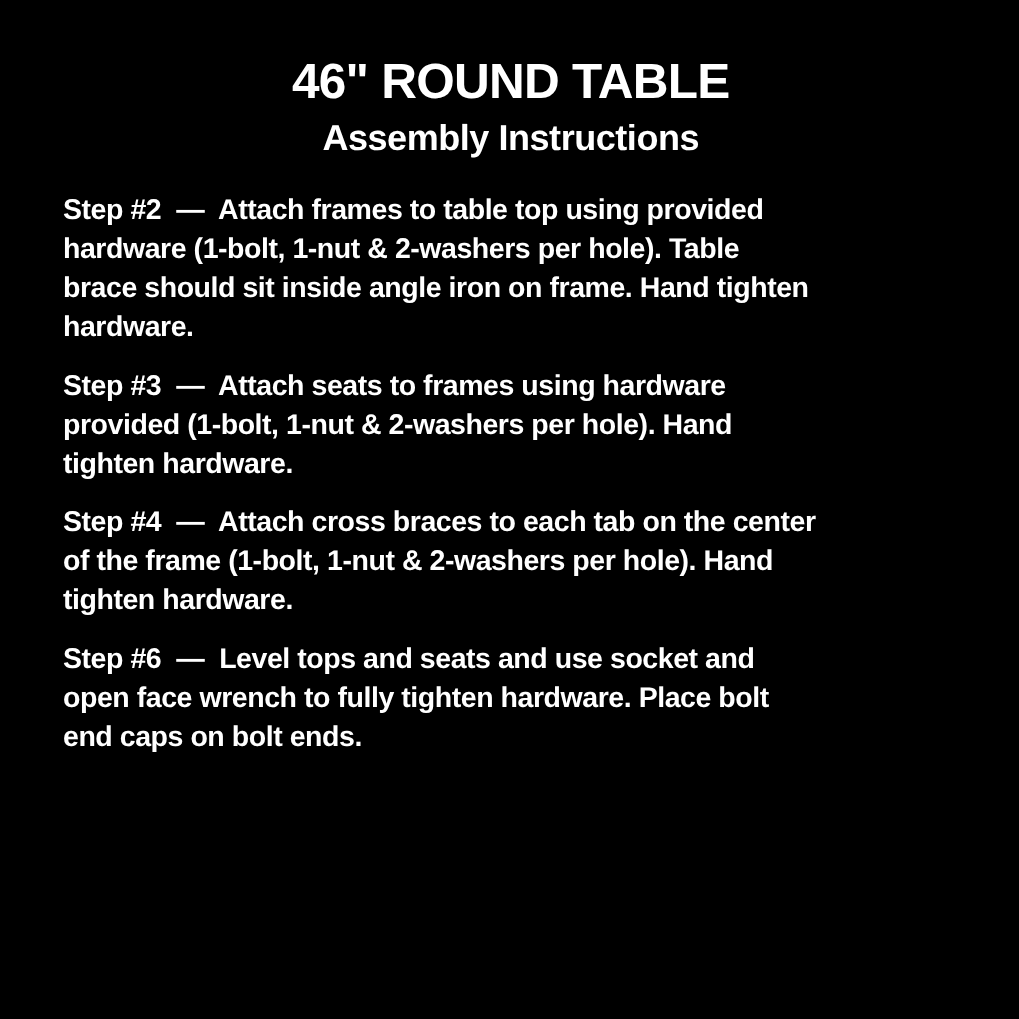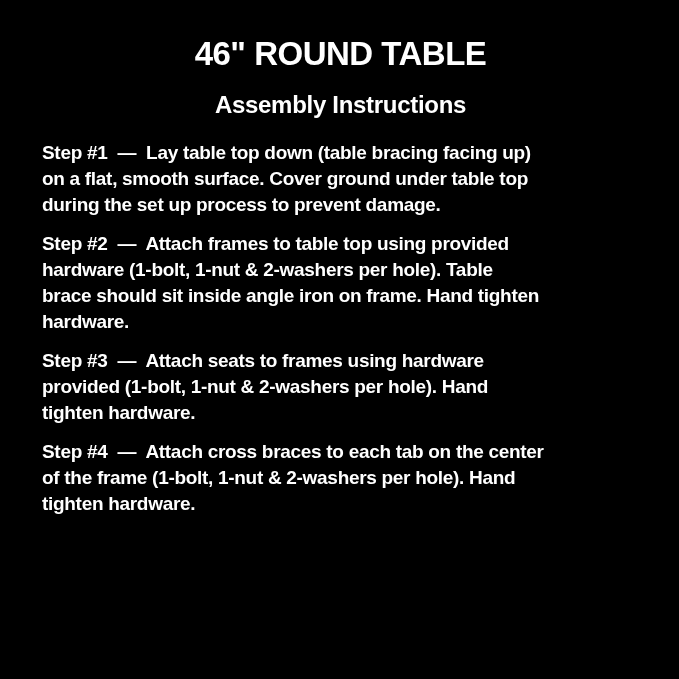--- a/index.html
+++ b/index.html
@@ -18,21 +18,21 @@
   .header { text-align: center; }
   .title {
     font-size: 33px;
     line-height: 40px;
     letter-spacing: -0.5px;
     white-space: pre;
   }
   .subtitle {
     font-size: 24px;
     line-height: 30px;
-    margin-top: 16px;
+    margin-top: 4px;
     letter-spacing: -0.3px;
     white-space: pre;
   }
   .steps { margin-top: 20px; }
   .step {
     font-size: 19px;
     line-height: 26px;
     letter-spacing: -0.3px;
     margin-bottom: 13px;
     white-space: pre-wrap;
@@ -42,27 +42,27 @@
 </head>
 <body>
 
 <div class="card">
   <div class="header">
     <div class="title">46" ROUND TABLE</div>
     <div class="subtitle">Assembly Instructions</div>
   </div>
 
   <div class="steps">
-    <div class="step">Step #1  —  Lay table top down (table bracing facing up)
-on a flat, smooth surface. Cover ground under table top
-during the set up process to prevent damage.</div>
     <div class="step">Step #2  —  Attach frames to table top using provided
 hardware (1-bolt, 1-nut &amp; 2-washers per hole). Table
 brace should sit inside angle iron on frame. Hand tighten
 hardware.</div>
     <div class="step">Step #3  —  Attach seats to frames using hardware
 provided (1-bolt, 1-nut &amp; 2-washers per hole). Hand
 tighten hardware.</div>
     <div class="step">Step #4  —  Attach cross braces to each tab on the center
 of the frame (1-bolt, 1-nut &amp; 2-washers per hole). Hand
 tighten hardware.</div>
+    <div class="step">Step #6  —  Level tops and seats and use socket and
+open face wrench to fully tighten hardware. Place bolt
+end caps on bolt ends.</div>
   </div>
 </div>
 
 </body></html>

